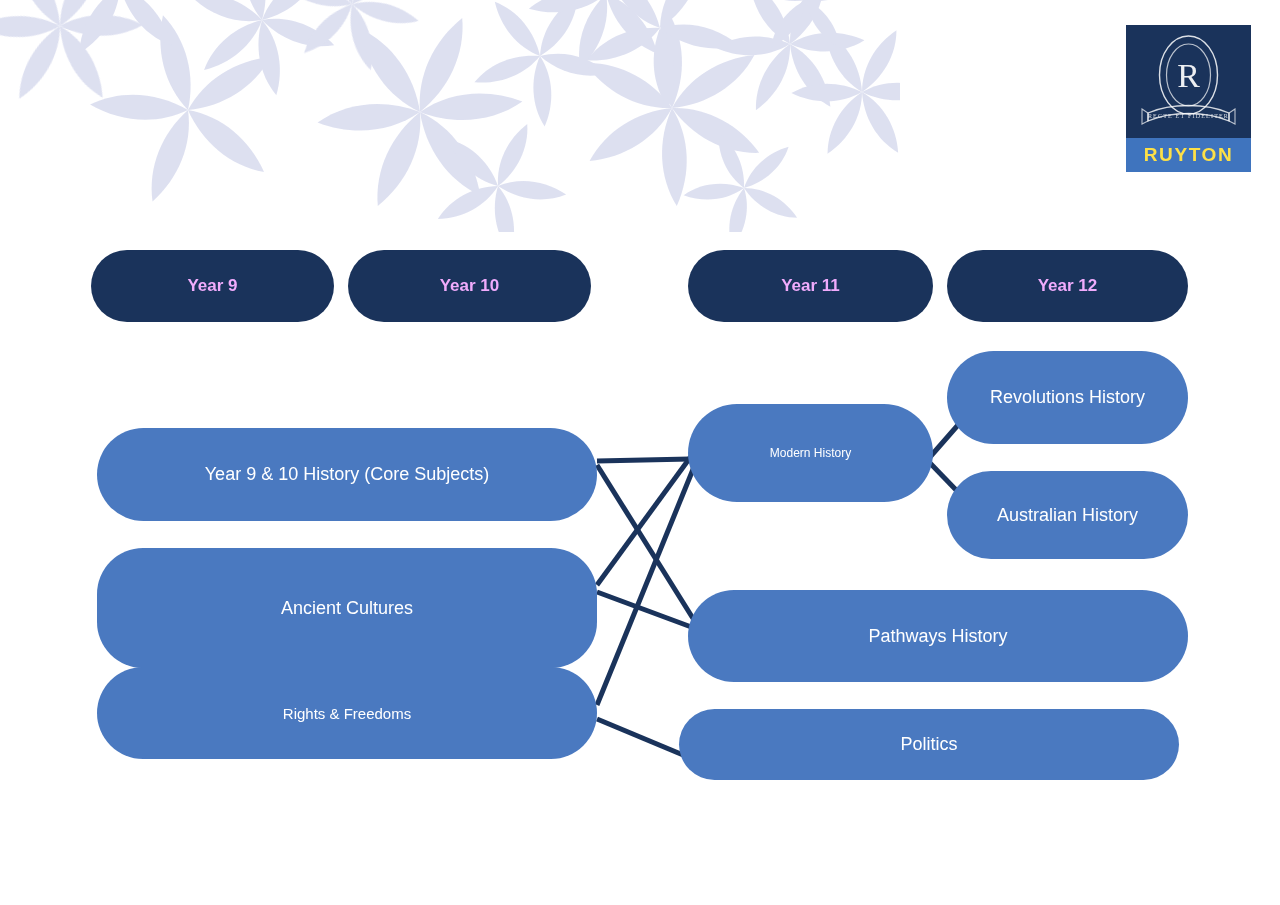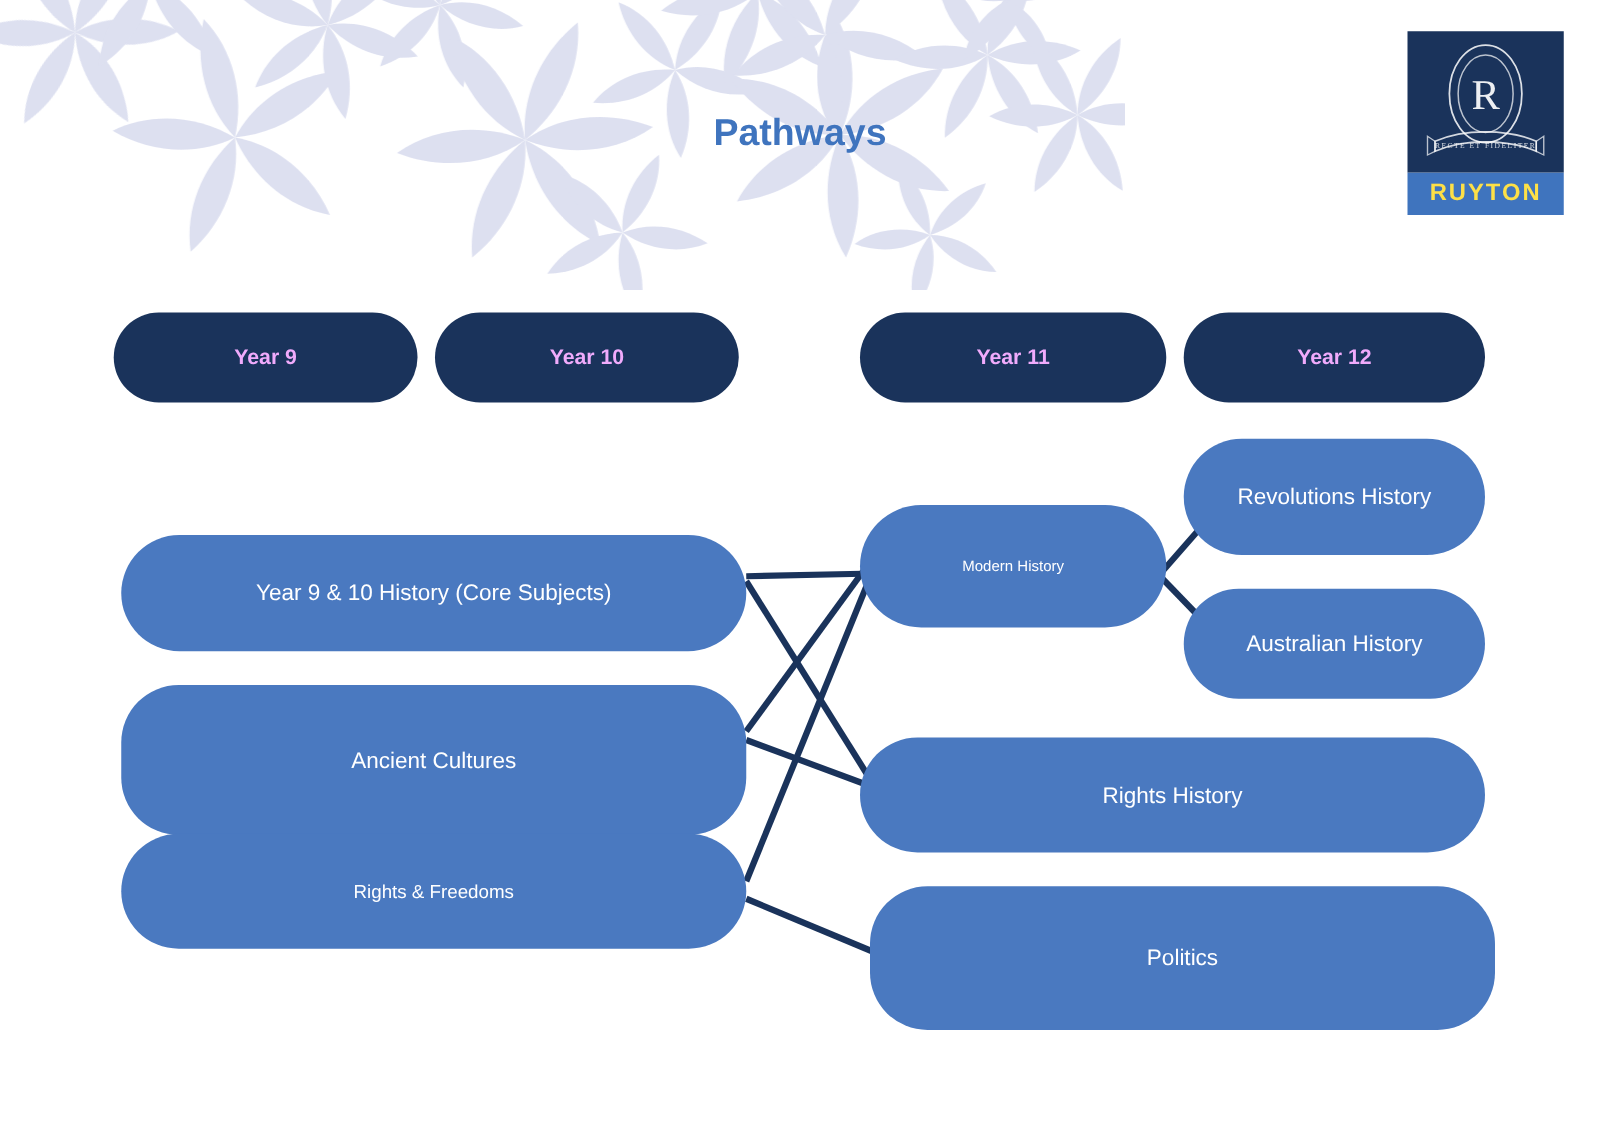--- a/index.html
+++ b/index.html
@@ -153,21 +153,20 @@
       <use href="#flower5" transform="translate(660,28)  rotate(35)  scale(0.82)"></use>
       <use href="#flower" transform="translate(790,44)  rotate(18)  scale(0.76)"></use>
       <use href="#flower5" transform="translate(744,188) rotate(-20) scale(0.62)"></use>
       <use href="#flower" transform="translate(862,92)  rotate(-40) scale(0.72)"></use>
       <use href="#flower5" transform="translate(806,0)   rotate(5)   scale(0.6)"></use>
     </g>
   </svg>
 </div>
 
 <div id="title-block">
-  <div id="page-subtitle">Pathways</div>
 </div>
 
 <div id="logo">
   <div id="logo-crest">
     <svg width="125" height="113" viewBox="0 0 125 113" xmlns="http://www.w3.org/2000/svg">
 
       <ellipse cx="62.5" cy="50" rx="29" ry="39" fill="none" stroke="#ffffff" stroke-width="1.4" opacity="0.85"></ellipse>
       <ellipse cx="62.5" cy="50" rx="22" ry="31" fill="none" stroke="#ffffff" stroke-width="1.2" opacity="0.7"></ellipse>
 
       <text x="62.5" y="62" text-anchor="middle" font-family="'Liberation Serif', serif" font-size="34" fill="#ffffff" opacity="0.92">R</text>
@@ -206,23 +205,23 @@
     <div class="node" style="left: 97px; top: 548px; width: 500px; height: 120px; font-size: 18px; background: rgb(74, 121, 192); border-radius: 46px;">
       <span>Ancient Cultures</span>
     </div>
     <div class="node" style="left: 97px; top: 667px; width: 500px; height: 92px; font-size: 15px; background: rgb(74, 121, 192); border-radius: 46px;">
       <span>Rights &amp; Freedoms</span>
     </div>
     <div class="node" style="left: 688px; top: 404px; width: 245px; height: 98px; font-size: 12px; background: rgb(74, 121, 192); border-radius: 49px;">
       <span>Modern History</span>
     </div>
     <div class="node" style="left: 688px; top: 590px; width: 500px; height: 92px; font-size: 18px; background: rgb(74, 121, 192); border-radius: 46px;">
-      <span>Rights History</span>
-    </div>
-    <div class="node" style="left: 696px; top: 709px; width: 500px; height: 115px; font-size: 18px; background: rgb(74, 121, 192); border-radius: 46px;">
+      <span>Pathways History</span>
+    </div>
+    <div class="node" style="left: 679px; top: 709px; width: 500px; height: 71px; font-size: 18px; background: rgb(74, 121, 192); border-radius: 46px;">
       <span>Politics</span>
     </div>
     <div class="node" style="left: 947px; top: 351px; width: 241px; height: 93px; font-size: 18px; background: rgb(74, 121, 192); border-radius: 46.5px;">
       <span>Revolutions History</span>
     </div>
     <div class="node" style="left: 947px; top: 471px; width: 241px; height: 88px; font-size: 18px; background: rgb(74, 121, 192); border-radius: 46px;">
       <span>Australian History</span>
     </div>
   </div>
 

